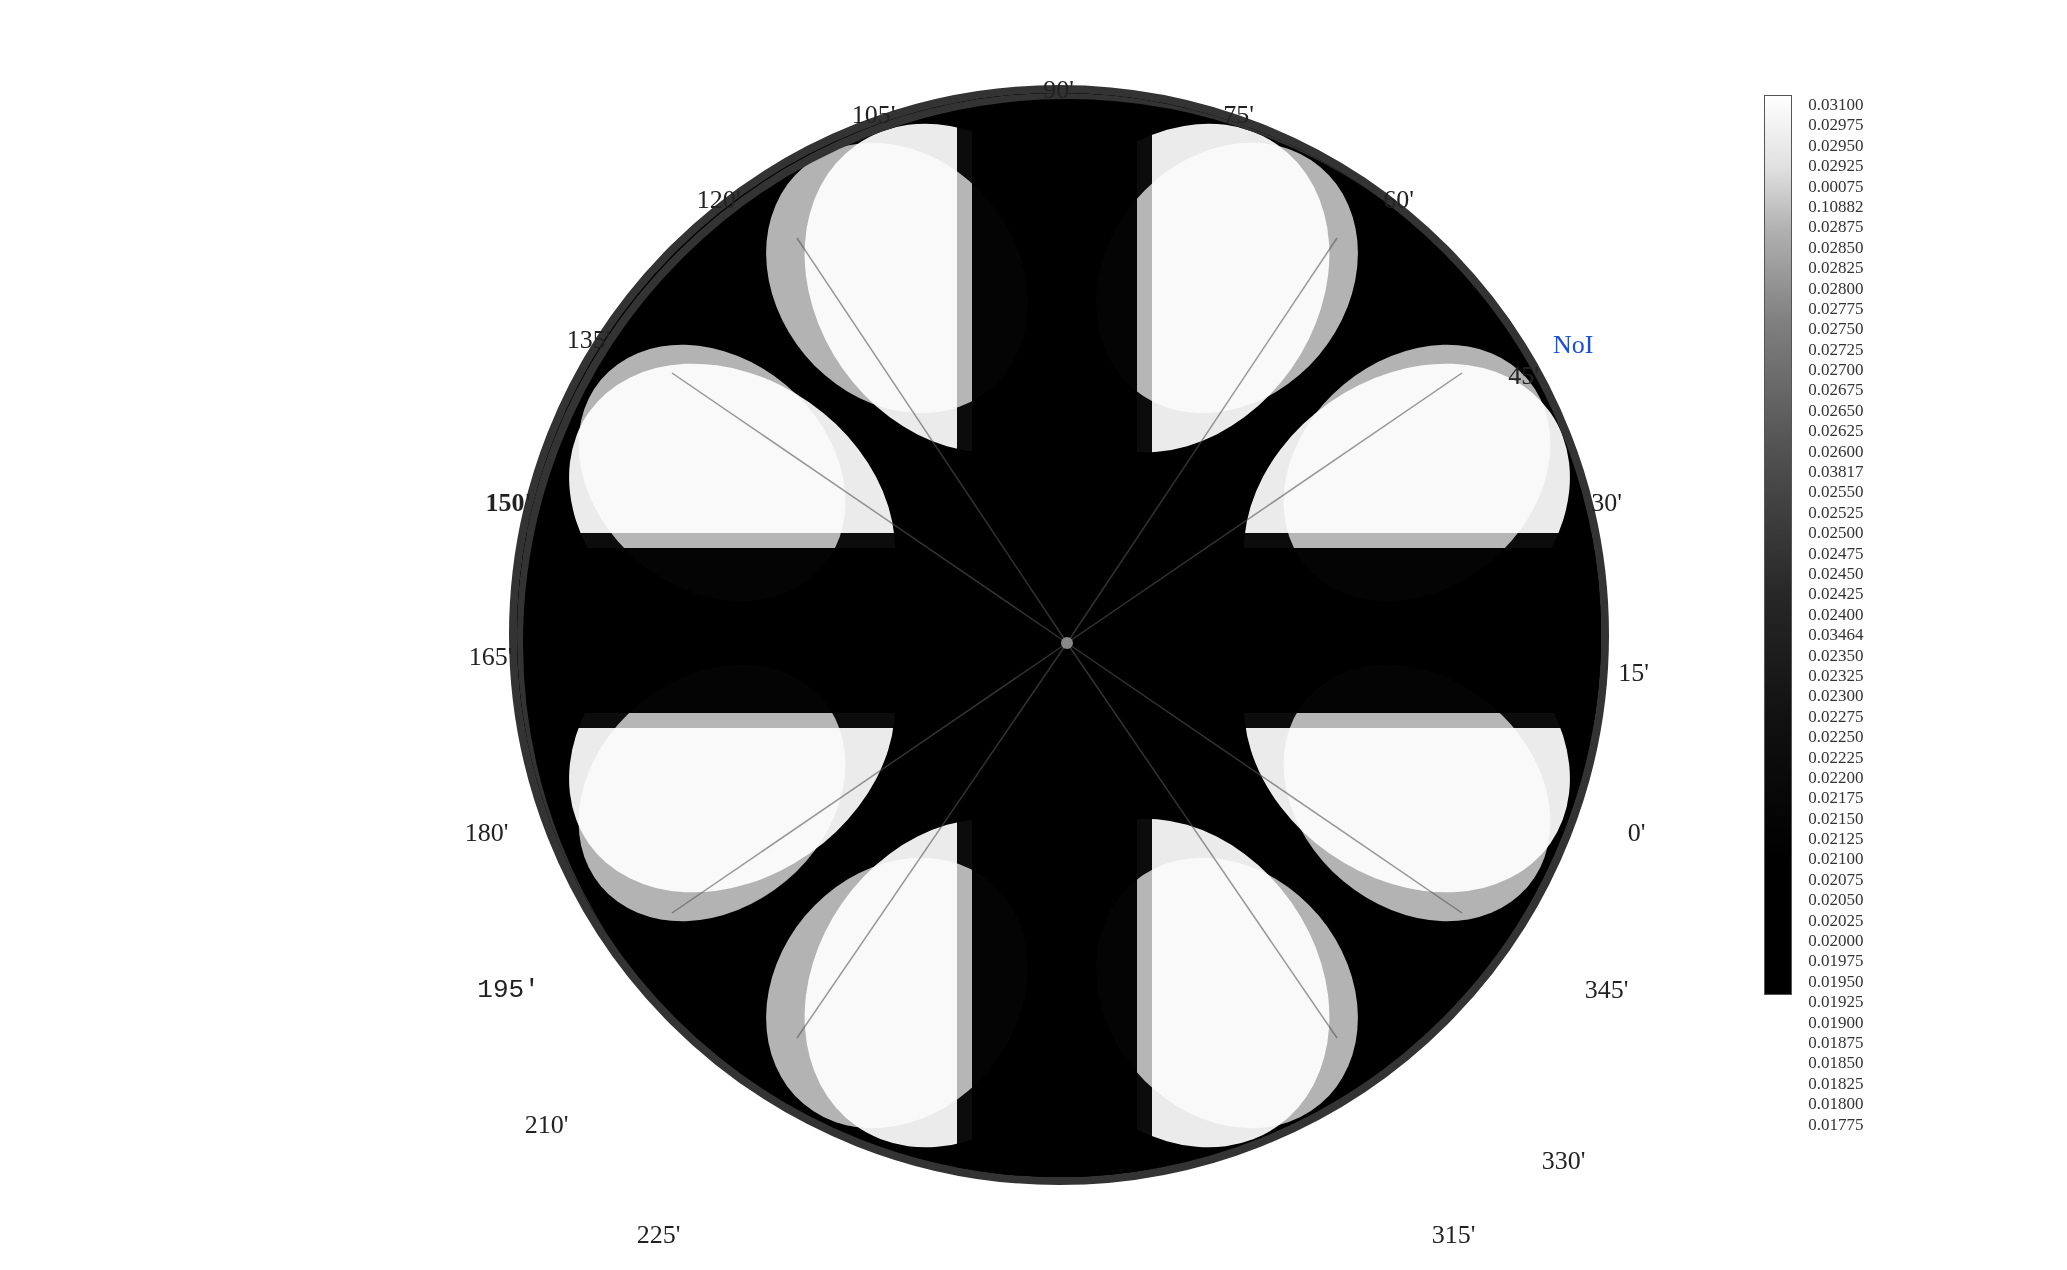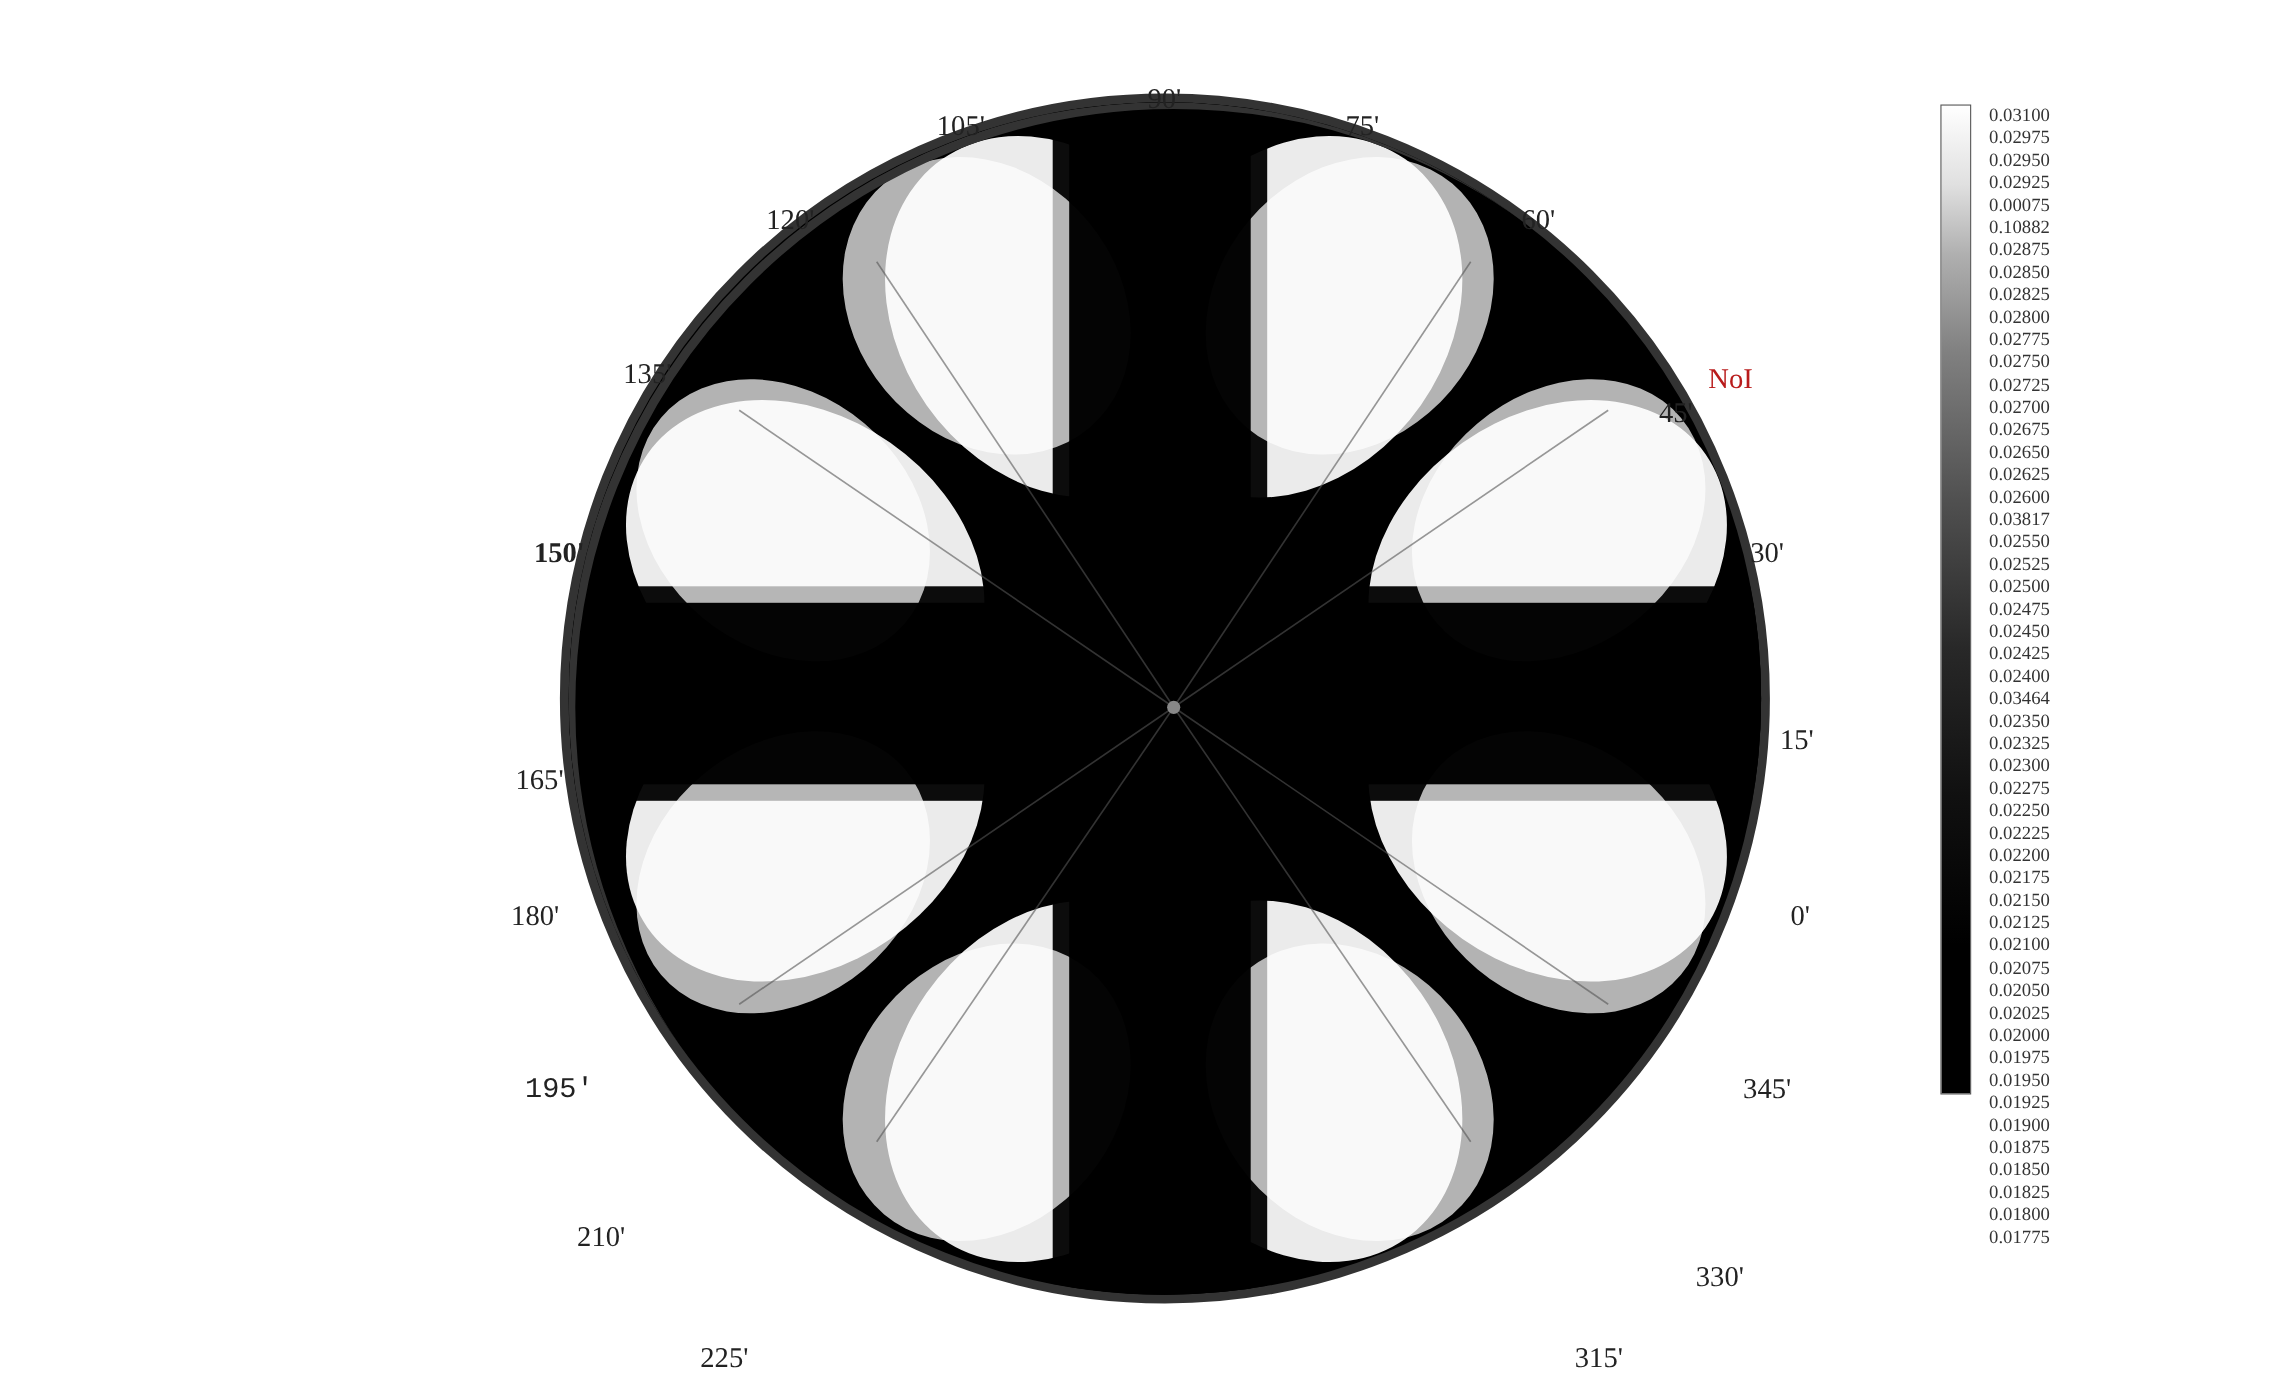--- a/index.html
+++ b/index.html
@@ -118,21 +118,21 @@
     .colorbar-tick {
       white-space: nowrap;
     }
 
     
     .noi-label {
       position: absolute;
       right: 290px;
       top: 295px;
       font-size: 26px;
-      color: #b91c1c;
+      color: #1d4ed8;
     }
   </style>
 </head>
 <body>
 
 <div class="main-container">
   <div class="chart-area">
 
 
     <div class="polar-container">
@@ -196,21 +196,21 @@
       <div class="angle-label" style="top:5px;left:550px;">90'</div>
       <div class="angle-label" style="top:30px;left:730px;">75'</div>
       <div class="angle-label" style="top:30px;left:365px;">105'</div>
       <div class="angle-label" style="top:115px;left:890px;">60'</div>
       <div class="angle-label" style="top:115px;left:210px;">120'</div>
       <div class="angle-label" style="top:255px;left:1015px;margin-top:36px;">45'</div>
       <div class="angle-label" style="top:255px;left:80px;">135'</div>
       <div class="angle-label" style="top:418px;left:1098px;">30'</div>
       <div class="angle-label" style="top:418px;left:0px;font-weight:bold;">150'</div>
       <div class="angle-label" style="top:588px;left:1125px;">15'</div>
-      <div class="angle-label" style="top:624px;left:-18px;">165'</div>
+      <div class="angle-label" style="top:572px;left:-18px;">165'</div>
       <div class="angle-label" style="top:748px;left:1128px;">0'</div>
       <div class="angle-label" style="top:748px;left:-22px;">180'</div>
       <div class="angle-label" style="top:905px;left:1098px;">345'</div>
       <div class="angle-label" style="top:905px;left:0px;font-family:Liberation Mono, monospace;">195'</div>
       <div class="angle-label" style="top:1076px;left:1055px;">330'</div>
       <div class="angle-label" style="top:1040px;left:38px;">210'</div>
       <div class="angle-label" style="top:1150px;left:945px;">315'</div>
       <div class="angle-label" style="top:1150px;left:150px;">225'</div>
 
     </div>

